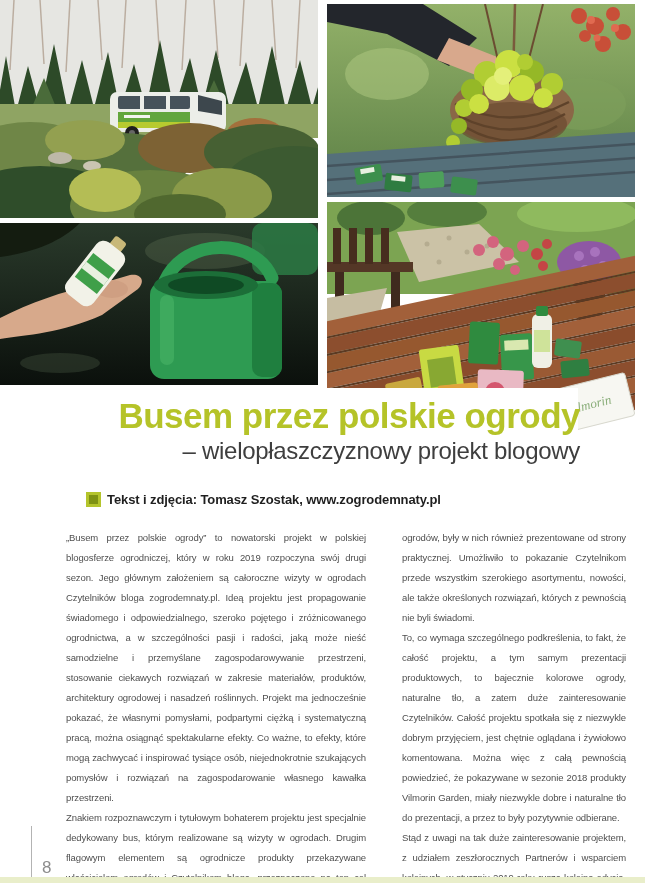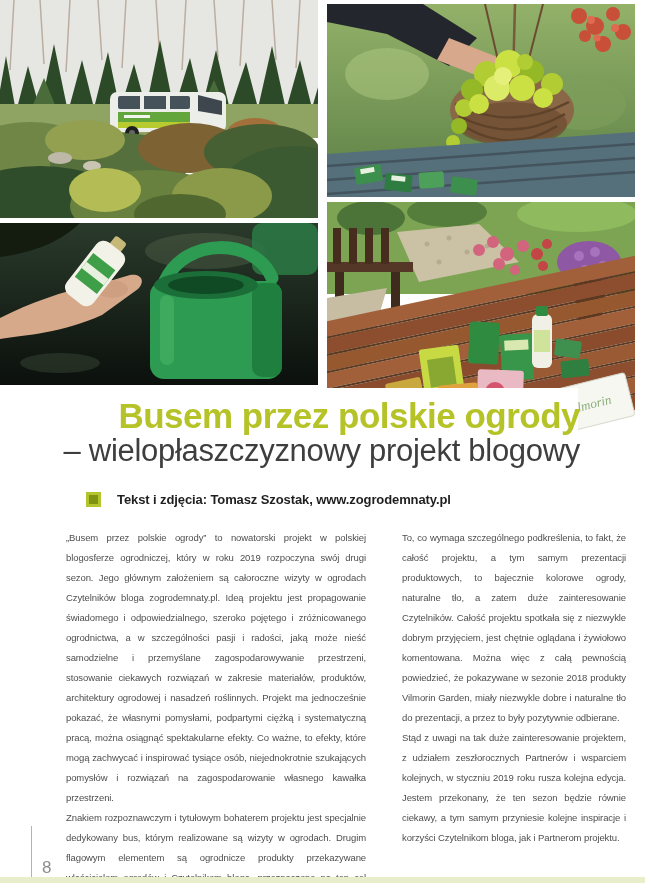--- a/index.html
+++ b/index.html
@@ -9,22 +9,22 @@
   }
   .photo{position:absolute;overflow:hidden;z-index:1;}
   .photo svg{display:block;width:100%;height:100%;}
   .photo1{left:0;top:0;width:318px;height:218px;}
   .photo2{left:0;top:223px;width:318px;height:162px;}
   .photo3{left:327px;top:4px;width:308px;height:193px;}
   .photo4{left:327px;top:202px;width:308px;height:228px;}
   .title-band{position:absolute;left:0;top:388px;width:578px;height:44px;background:#ffffff;z-index:2;}
   .title-block{position:absolute;right:65px;top:396px;text-align:right;z-index:3;white-space:nowrap;margin-left:6px;}
   .title-main{font-size:35px;font-weight:bold;color:#b5c328;letter-spacing:-0.5px;line-height:40px;}
-  .title-sub{font-size:31px;font-weight:normal;color:#3e3e3e;letter-spacing:-0.3px;line-height:30px;}
-  .byline{position:absolute;left:86px;top:492px;display:flex;align-items:center;gap:16px;z-index:3;}
+  .title-sub{font-size:24px;font-weight:normal;color:#3e3e3e;letter-spacing:-0.3px;line-height:30px;}
+  .byline{position:absolute;left:86px;top:492px;display:flex;align-items:center;gap:6px;z-index:3;}
   .byline-square{width:9px;height:9px;border:3px solid #b4c42c;background:#7e9213;display:inline-block;}
   .byline-text{font-size:13px;font-weight:bold;color:#1f1f1f;letter-spacing:-0.1px;}
   .col{position:absolute;top:528px;z-index:3;color:#4e4e4e;font-size:9.5px;line-height:20px;
        text-align:justify;letter-spacing:-0.1px;}
   .col p{margin:0;}
   .col-left{left:66px;width:300px;}
   .col-right{left:402px;width:224px;}
   .footer-rule{position:absolute;left:31px;top:826px;width:1px;height:52px;background:#b3b3b3;z-index:3;}
   .page-number{position:absolute;left:42px;top:858px;font-size:17px;color:#8c8c8c;z-index:3;}
   .footer-bar{position:absolute;left:0;top:877px;width:645px;height:6px;background:#e9eeca;z-index:3;}
@@ -276,20 +276,21 @@
   <div class="byline">
     <span class="byline-square"></span>
     <span class="byline-text">Tekst i zdjęcia: Tomasz Szostak, www.zogrodemnaty.pl</span>
   </div>
 
   <div class="col col-left">
     <p>„Busem przez polskie ogrody” to nowatorski projekt w polskiej blogosferze ogrodniczej, który w roku 2019 rozpoczyna swój drugi sezon. Jego głównym założeniem są całoroczne wizyty w ogrodach Czytelników bloga zogrodemnaty.pl. Ideą projektu jest propagowanie świadomego i odpowiedzialnego, szeroko pojętego i zróżnicowanego ogrodnictwa, a w szczególności pasji i radości, jaką może nieść samodzielne i przemyślane zagospodarowywanie przestrzeni, stosowanie ciekawych rozwiązań w zakresie materiałów, produktów, architektury ogrodowej i nasadzeń roślinnych. Projekt ma jednocześnie pokazać, że własnymi pomysłami, podpartymi ciężką i systematyczną pracą, można osiągnąć spektakularne efekty. Co ważne, to efekty, które mogą zachwycać i inspirować tysiące osób, niejednokrotnie szukających pomysłów i rozwiązań na zagospodarowanie własnego kawałka przestrzeni.</p>
     <p>Znakiem rozpoznawczym i tytułowym bohaterem projektu jest specjalnie dedykowany bus, którym realizowane są wizyty w ogrodach. Drugim flagowym elementem są ogrodnicze produkty przekazywane właścicielom ogrodów i Czytelnikom bloga, przeznaczone na ten cel przez Partnerów, którzy w projekcie dostrzegli duży potencjał i aktywnie go wspierają. W sezonie 2018 była jednym z nich marka Vilmorin Garden, która aktywnie wsparła go m.in. produktowo, przekazując na ten cel duży wachlarz swojego asortymentu. Produkty poza zbiorczą prezentacją w relacjach ze wszystkich</p>
   </div>
   <div class="col col-right">
+    <p>ogrodów, były w nich również prezentowane od strony praktycznej. Umożliwiło to pokazanie Czytelnikom przede wszystkim szerokiego asortymentu, nowości, ale także określonych rozwiązań, których z pewnością nie byli świadomi.</p>
     <p>To, co wymaga szczególnego podkreślenia, to fakt, że całość projektu, a tym samym prezentacji produktowych, to bajecznie kolorowe ogrody, naturalne tło, a zatem duże zainteresowanie Czytelników. Całość projektu spotkała się z niezwykle dobrym przyjęciem, jest chętnie oglądana i żywiołowo komentowana. Można więc z całą pewnością powiedzieć, że pokazywane w sezonie 2018 produkty Vilmorin Garden, miały niezwykle dobre i naturalne tło do prezentacji, a przez to były pozytywnie odbierane.</p>
     <p>Stąd z uwagi na tak duże zainteresowanie projektem, z udziałem zeszłorocznych Partnerów i wsparciem kolejnych, w styczniu 2019 roku rusza kolejna edycja. Jestem przekonany, że ten sezon będzie równie ciekawy, a tym samym przyniesie kolejne inspiracje i korzyści Czytelnikom bloga, jak i Partnerom projektu.</p>
   </div>
 
   <div class="footer-rule"></div>
   <div class="page-number">8</div>
   <div class="footer-bar"></div>
 
 </div>
 

